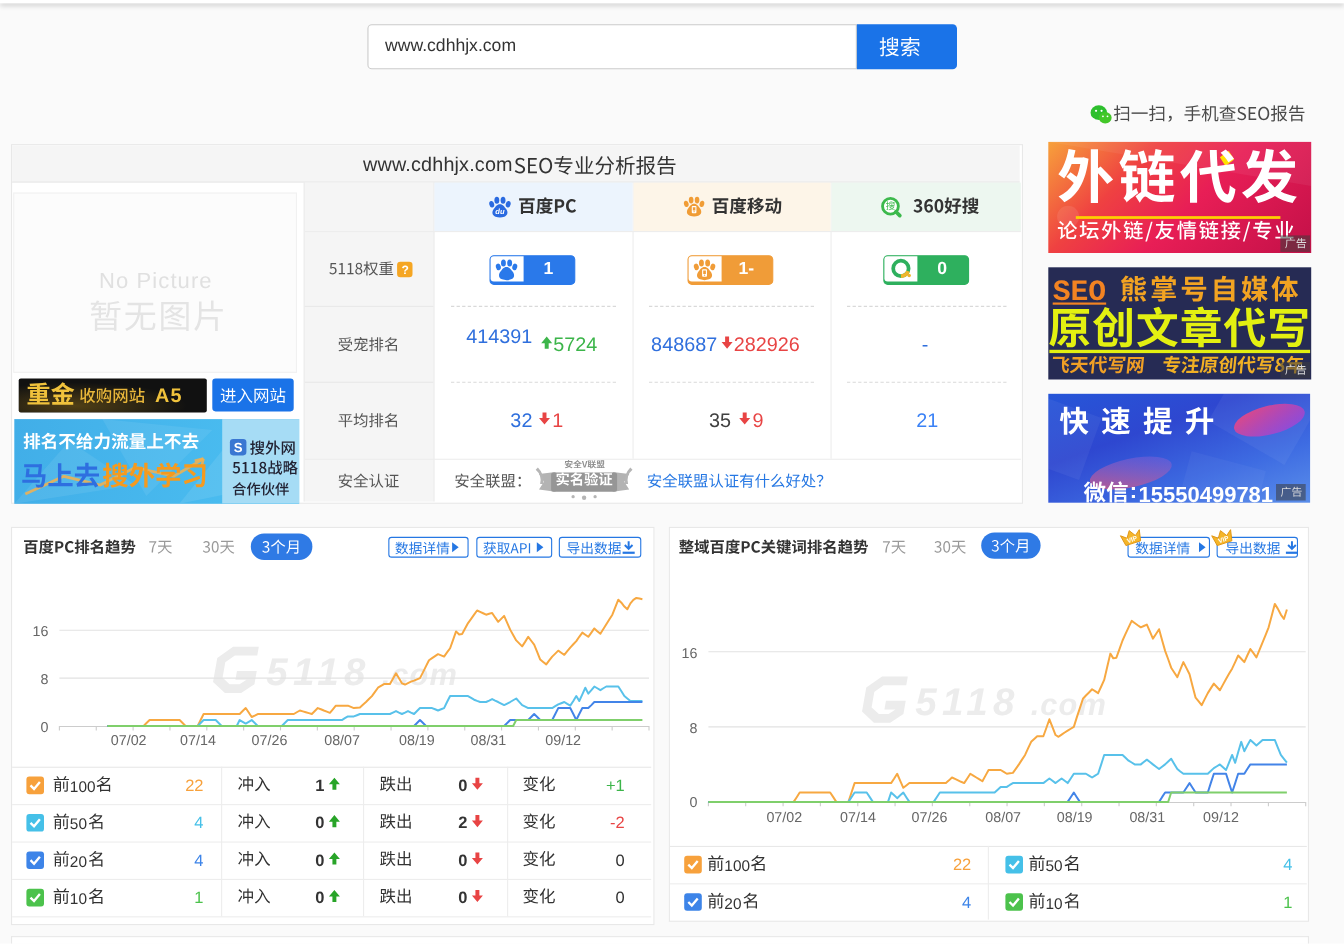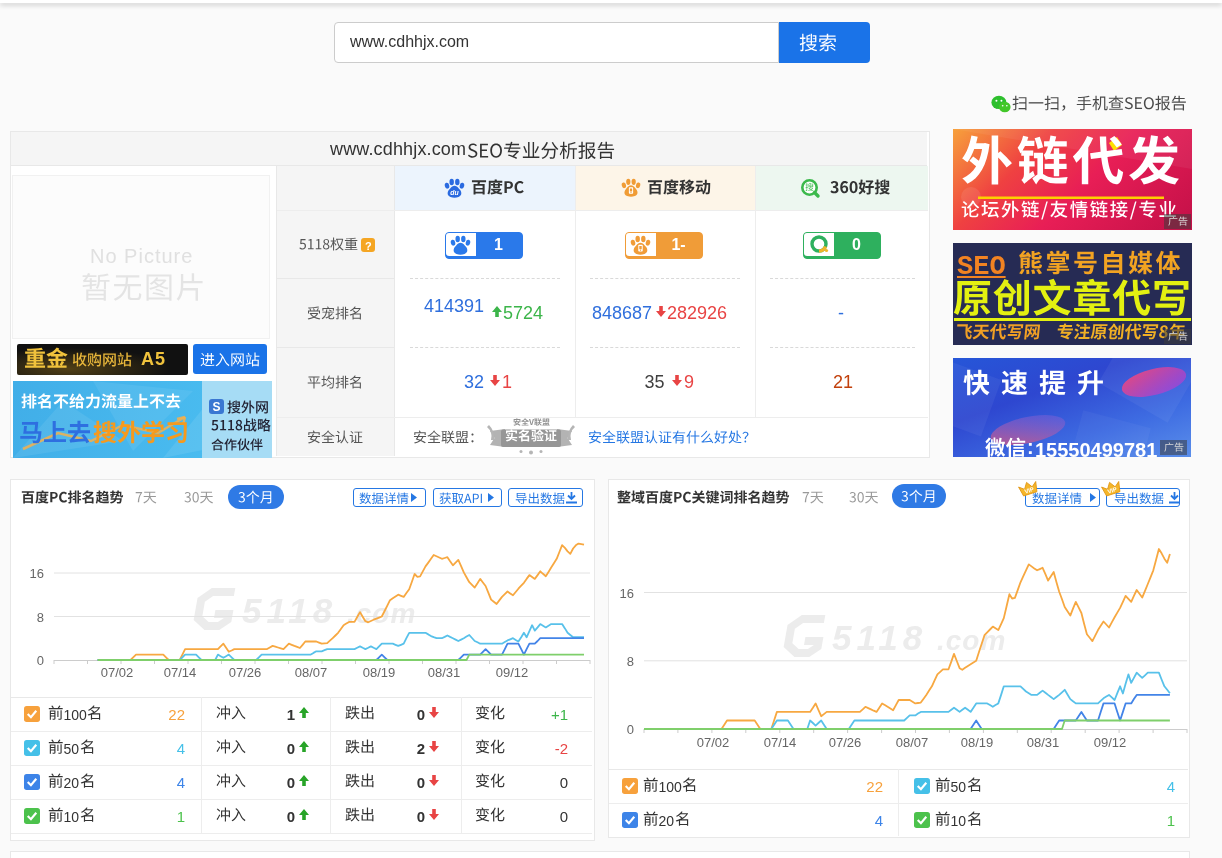--- a/index.html
+++ b/index.html
@@ -382,21 +382,21 @@
 <div style="position:absolute;left:454.0px;top:372.0px;font:400 18px/20.70px 'Liberation Sans',sans-serif;color:#2f6fdd;white-space:nowrap;width:30.0px;text-align:right;">32</div>
 <svg class="t" width="10" height="11" viewBox="0 0 10 11" style="position:absolute;left:490.0px;top:375.0px;">
       <path d="M5 11 L10 5 L6.8 5 L6.8 0 L3.2 0 L3.2 5 L0 5 Z" fill="#e84444"></path>
     </svg>
 <div style="position:absolute;left:502.0px;top:372.0px;font:400 18px/20.70px 'Liberation Sans',sans-serif;color:#e84444;white-space:nowrap;">1</div>
 <div style="position:absolute;left:642.0px;top:372.0px;font:400 18px/20.70px 'Liberation Sans',sans-serif;color:#404040;white-space:nowrap;width:25.0px;text-align:center;">35</div>
 <svg class="t" width="10" height="11" viewBox="0 0 10 11" style="position:absolute;left:672.0px;top:375.0px;">
       <path d="M5 11 L10 5 L6.8 5 L6.8 0 L3.2 0 L3.2 5 L0 5 Z" fill="#e84444"></path>
     </svg>
 <div style="position:absolute;left:684.0px;top:372.0px;font:400 18px/20.70px 'Liberation Sans',sans-serif;color:#e84444;white-space:nowrap;">9</div>
-<div style="position:absolute;left:833.0px;top:372.0px;font:400 18px/20.70px 'Liberation Sans',sans-serif;color:#c2410c;white-space:nowrap;">21</div>
+<div style="position:absolute;left:833.0px;top:372.0px;font:400 18px/20.70px 'Liberation Sans',sans-serif;color:#3b82f6;white-space:nowrap;">21</div>
 <svg class="t" width="70.0" height="14" viewBox="0 -880 5000 1000" style="position:absolute;left:413.0px;top:430.0px;">
       <g fill="#555">
         <use href="#r5B89" x="0"></use>
         <use href="#r5168" x="1000"></use>
         <use href="#r8054" x="2000"></use>
         <use href="#r76DF" x="3000"></use>
         <use href="#rFF1A" x="4000"></use>
       </g>
     </svg>
 <svg class="t" width="92" height="40" viewBox="0 0 92 40" style="position:absolute;left:485px;top:417px;">

